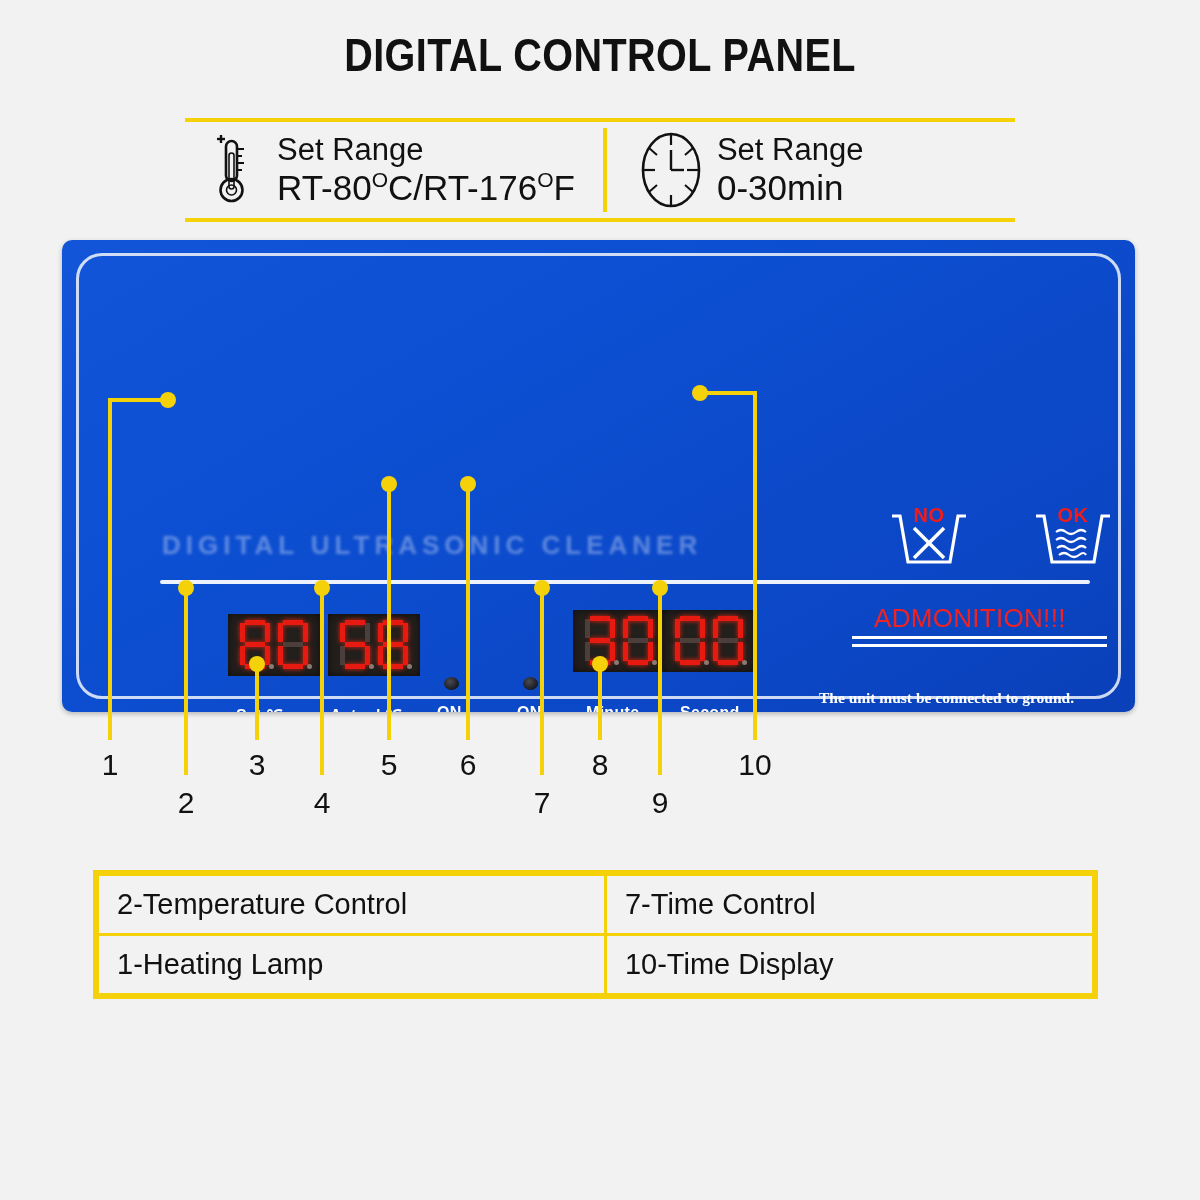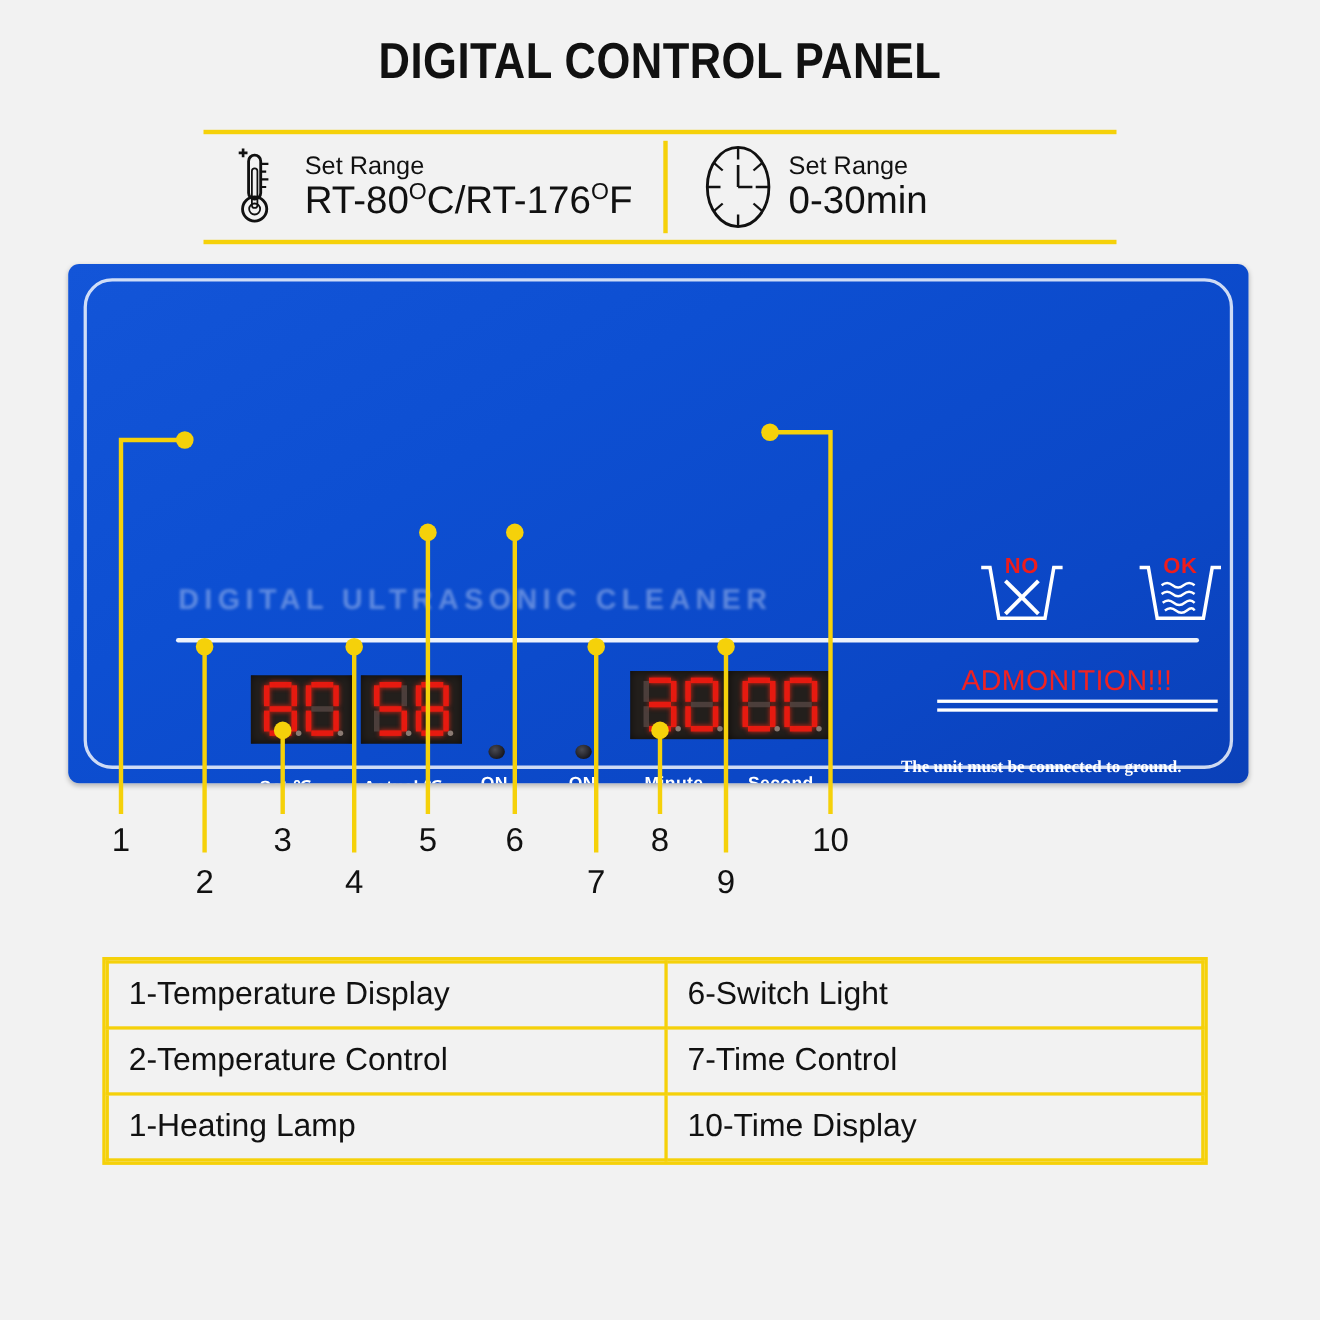--- a/index.html
+++ b/index.html
@@ -29,21 +29,21 @@
     display: flex; align-items: center;
   }
   .spec-half { display: flex; align-items: center; height: 100%; }
   .spec-half.left  { width: 420px; padding-left: 10px; }
   .spec-half.right { width: 410px; padding-left: 28px; }
   .spec-div {
     width: 4px; height: 84px; background: #f5d10a; flex: 0 0 auto;
   }
   .spec-icon { width: 72px; display: flex; justify-content: center; align-items: center; }
   .spec-text { margin-left: 10px; line-height: 1.12; }
-  .spec-l1 { font-size: 23px; color: #111; }
+  .spec-l1 { font-size: 31px; color: #111; }
   .spec-l2 { font-size: 35px; color: #111; white-space: nowrap; }
   .sup { font-size: 21px; vertical-align: super; }
 
   
   .panel {
     position: absolute; left: 62px; top: 240px; width: 1073px; height: 472px;
     background: linear-gradient(150deg,#1355d8 0%, #0d4fd2 35%, #0b47c6 75%, #0a40b8 100%);
     border-radius: 10px;
     box-shadow: 0 2px 5px rgba(0,0,0,0.25);
     overflow: hidden;
@@ -389,24 +389,20 @@
     <div class="conum" style="left:542px; top:786px;">7</div>
     <div class="conum" style="left:600px; top:748px;">8</div>
     <div class="conum" style="left:660px; top:786px;">9</div>
     <div class="conum" style="left:755px; top:748px;">10</div>
   </div>
 
   <div class="legend">
     <table>
       <tbody>
         <tr>
-          <td>1-Temperature Display</td>
-          <td>6-Switch Light</td>
-        </tr>
-        <tr>
           <td>2-Temperature Control</td>
           <td>7-Time Control</td>
         </tr>
         <tr>
           <td>1-Heating Lamp</td>
           <td>10-Time Display</td>
         </tr>
       </tbody>
     </table>
   </div>

